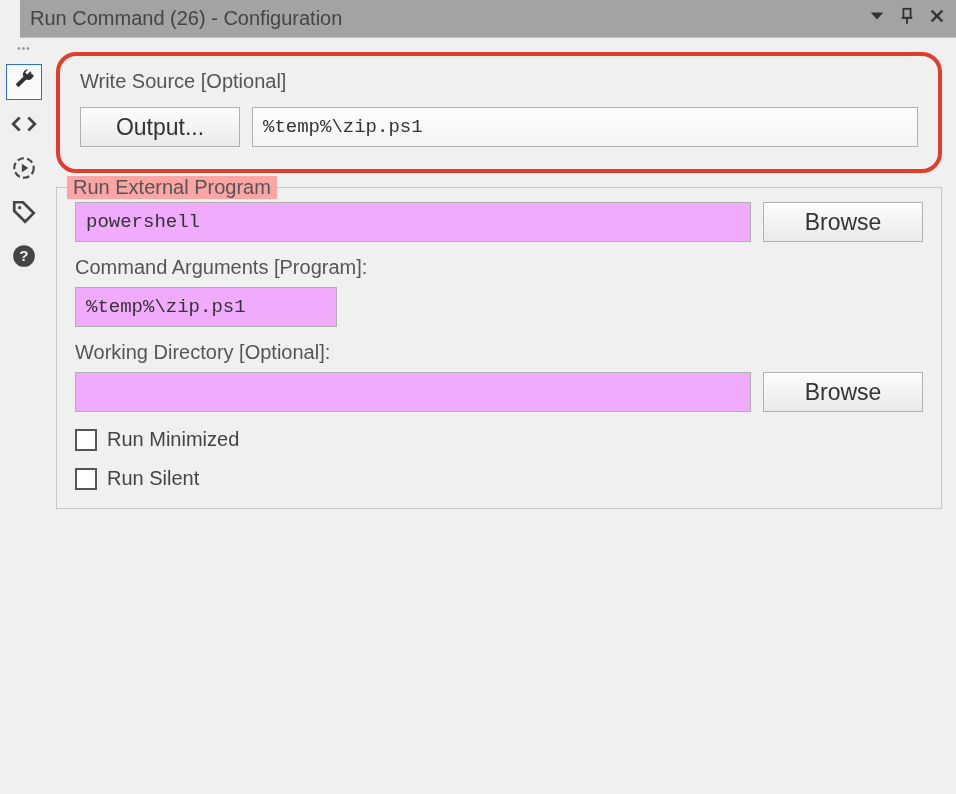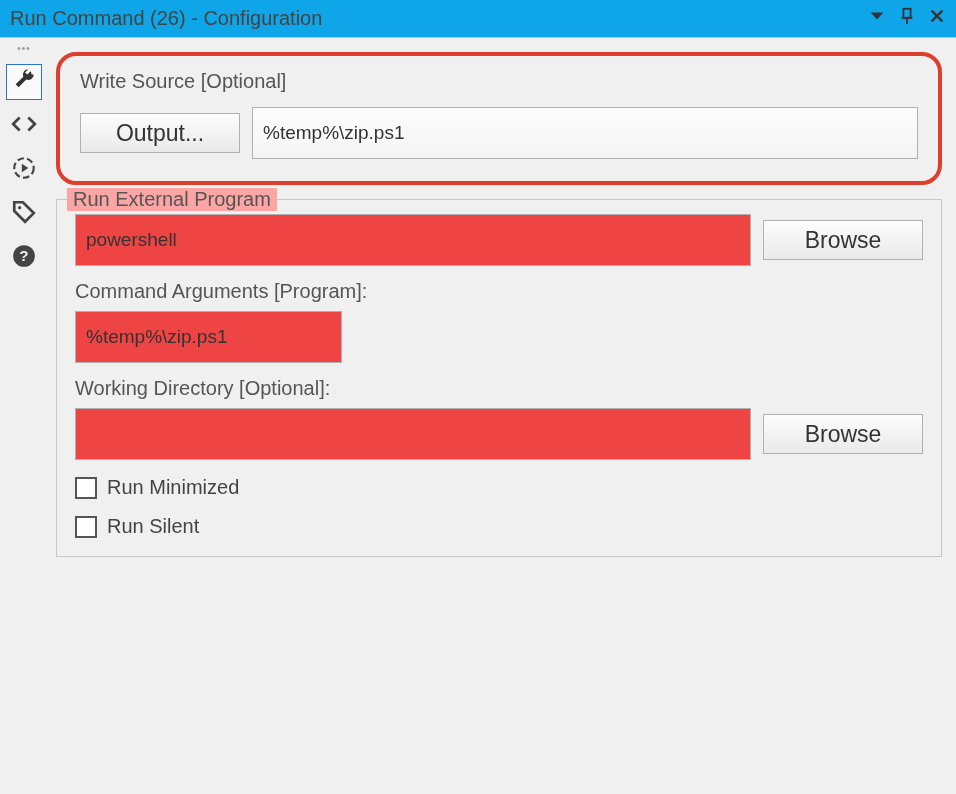--- a/index.html
+++ b/index.html
@@ -6,27 +6,28 @@
 body {
   font-family: "Segoe UI", Arial, sans-serif;
   background: #f0f0f0;
   width: 956px;
   height: 794px;
   overflow: hidden;
   font-size: 19px;
   color: #333;
 }
 .titlebar {
-  background: #0ea5e9;
+  background: #a3a3a3;
   height: 38px;
   display: flex;
   align-items: center;
   justify-content: space-between;
   padding: 0 10px;
   border-bottom: 1px solid #c0c0c0;
+  margin-left: 20px;
 }
 .title-text { color: #444; font-size: 20px; }
 .title-controls { display: flex; align-items: center; gap: 12px; }
 .title-controls svg { width: 18px; height: 18px; }
 
 .content {
   display: flex;
   height: calc(100% - 38px);
 }
 .sidebar {
@@ -88,29 +89,29 @@
   height: 40px;
   min-width: 160px;
   font-size: 23px;
   color: #333;
   cursor: pointer;
   font-family: inherit;
 }
 .btn-narrow { min-width: 160px; }
 .text-input {
   flex: 1;
-  height: 52px;
+  height: 40px;
   border: 1px solid #b0b0b0;
   background: linear-gradient(#fdfdfd, #f4f4f4);
   padding: 0 10px;
   font-size: 19px;
   color: #333;
-  font-family: Liberation Sans, sans-serif;
-}
-.text-input.white { background: #ef4444; }
+  font-family: Liberation Mono, monospace;
+}
+.text-input.white { background: #f0abfc; }
 
 .fieldset {
   border: 1px solid #c8c8c8;
   padding: 14px 18px 18px 18px;
   margin-bottom: 16px;
   position: relative;
 }
 .fieldset .legend {
   position: absolute;
   top: -12px;

